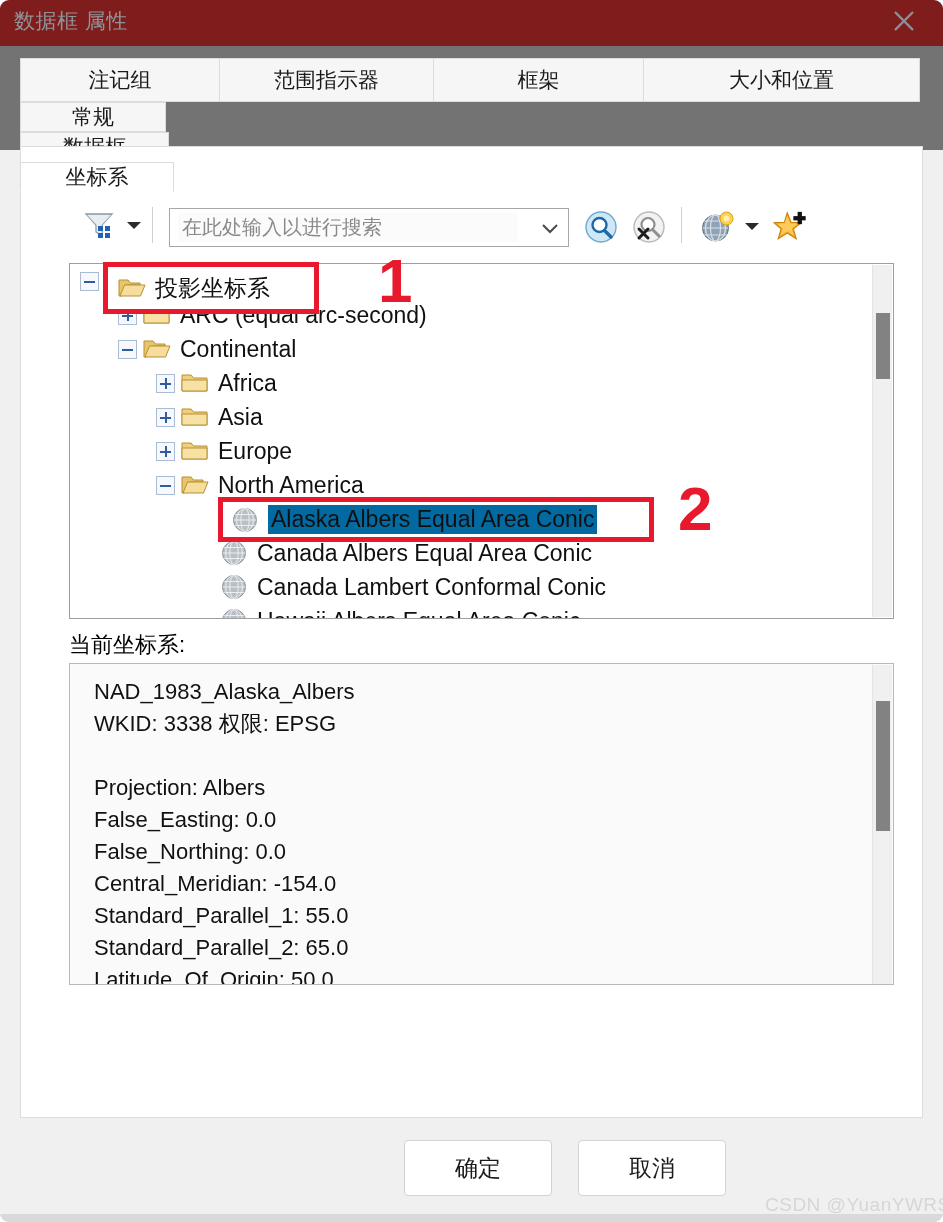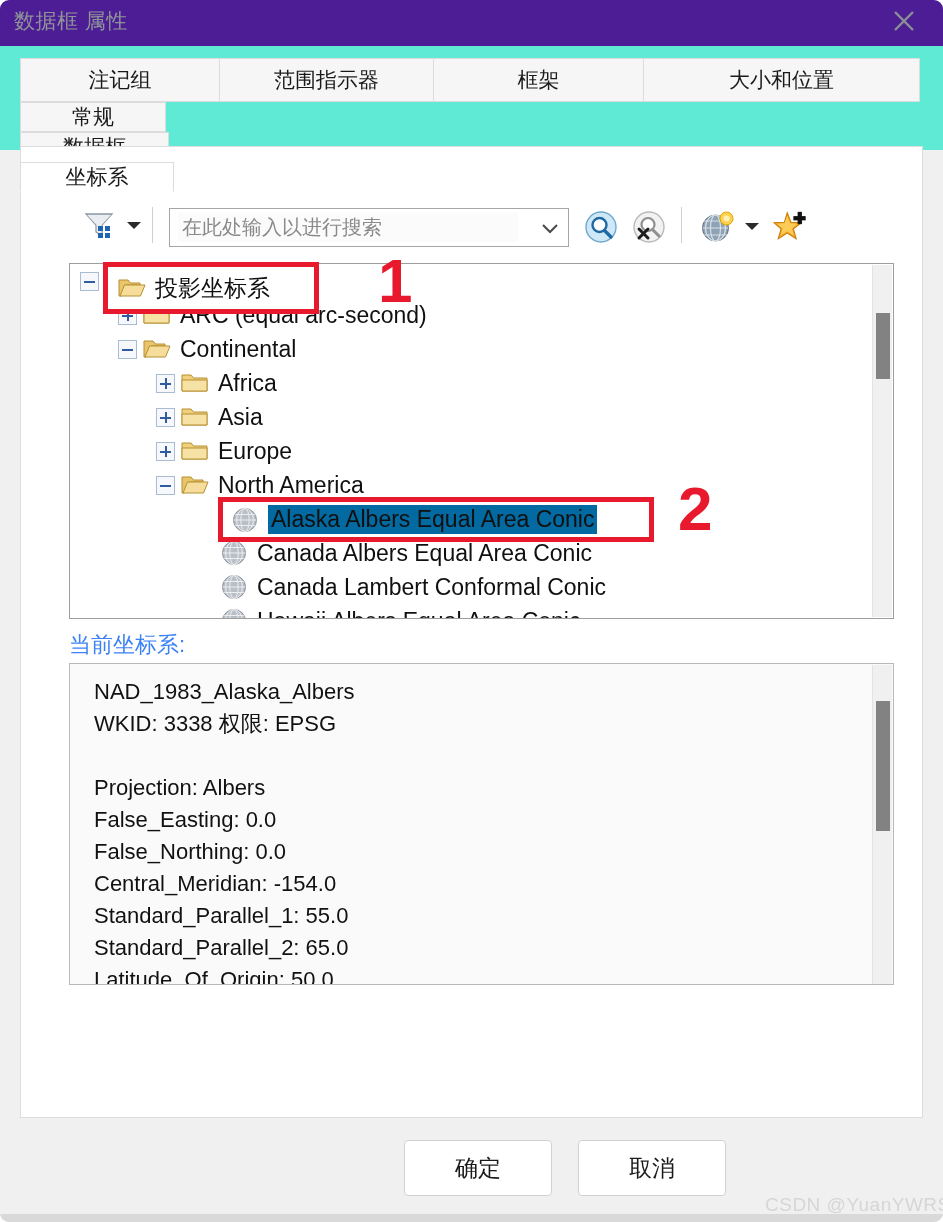--- a/index.html
+++ b/index.html
@@ -25,21 +25,21 @@
     box-sizing: border-box;
     overflow: hidden;
   }
 
   
   .titlebar {
     position: absolute;
     left: 0; top: 0;
     width: 943px;
     height: 46px;
-    background: #4c1d95;
+    background: #7f1d1d;
     box-sizing: border-box;
     text-decoration: underline;
   }
   .title-text {
     position: absolute;
     left: 14px;
     top: 7px;
     font-size: 21px;
     color: #8f9497;
     letter-spacing: .5px;
@@ -57,21 +57,21 @@
   }
   .close-btn svg { display:block; }
 
   
   .tabstrip {
     position: absolute;
     left: 0;
     top: 46px;
     width: 943px;
     height: 104px;
-    background: #5eead4;
+    background: #737373;
   }
   .tabrow {
     position: absolute;
     left: 20px;
     height: 44px;
     display: flex;
     box-sizing: border-box;
   }
   .tabrow.row1 { top: 12px; }
   .tabrow.row2 { top: 56px; flex-direction: column; }
@@ -274,21 +274,21 @@
     width: 14px;
     background: #828282;
   }
 
   
   .cs-label {
     position: absolute;
     left: 48px;
     top: 483px;
     font-size: 22px;
-    color: #3b82f6;
+    color: #000000;
     white-space: nowrap;
   }
   .cs-panel {
     position: absolute;
     left: 48px;
     top: 516px;
     width: 825px;
     height: 322px;
     background: #fafafa;
     border: 1px solid #b8b8b8;

